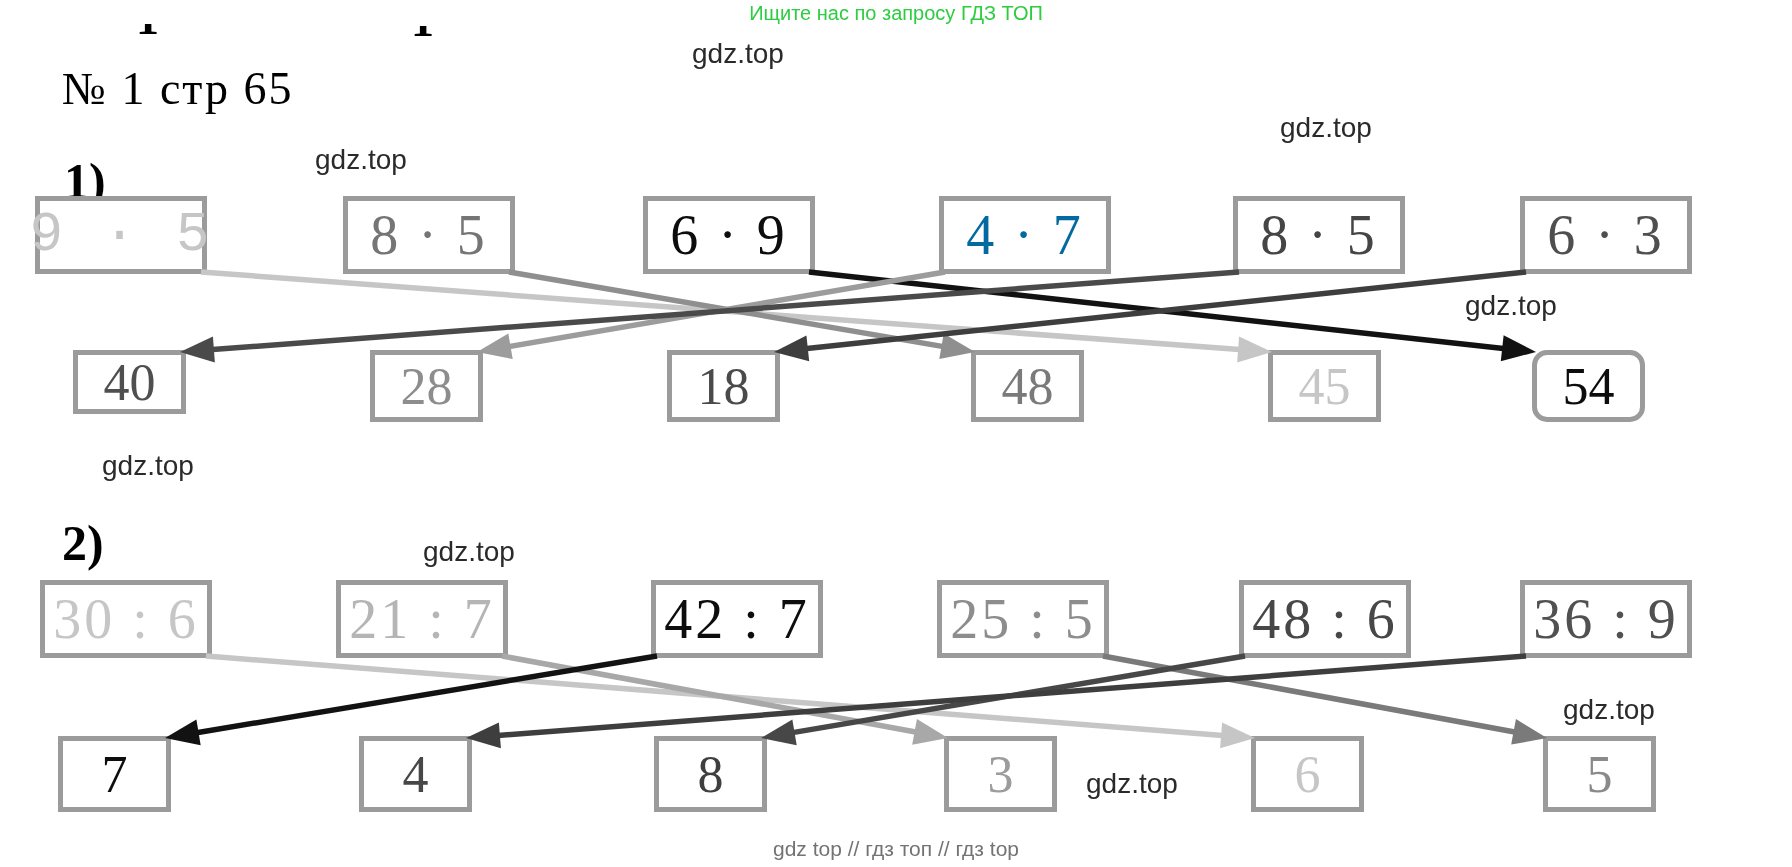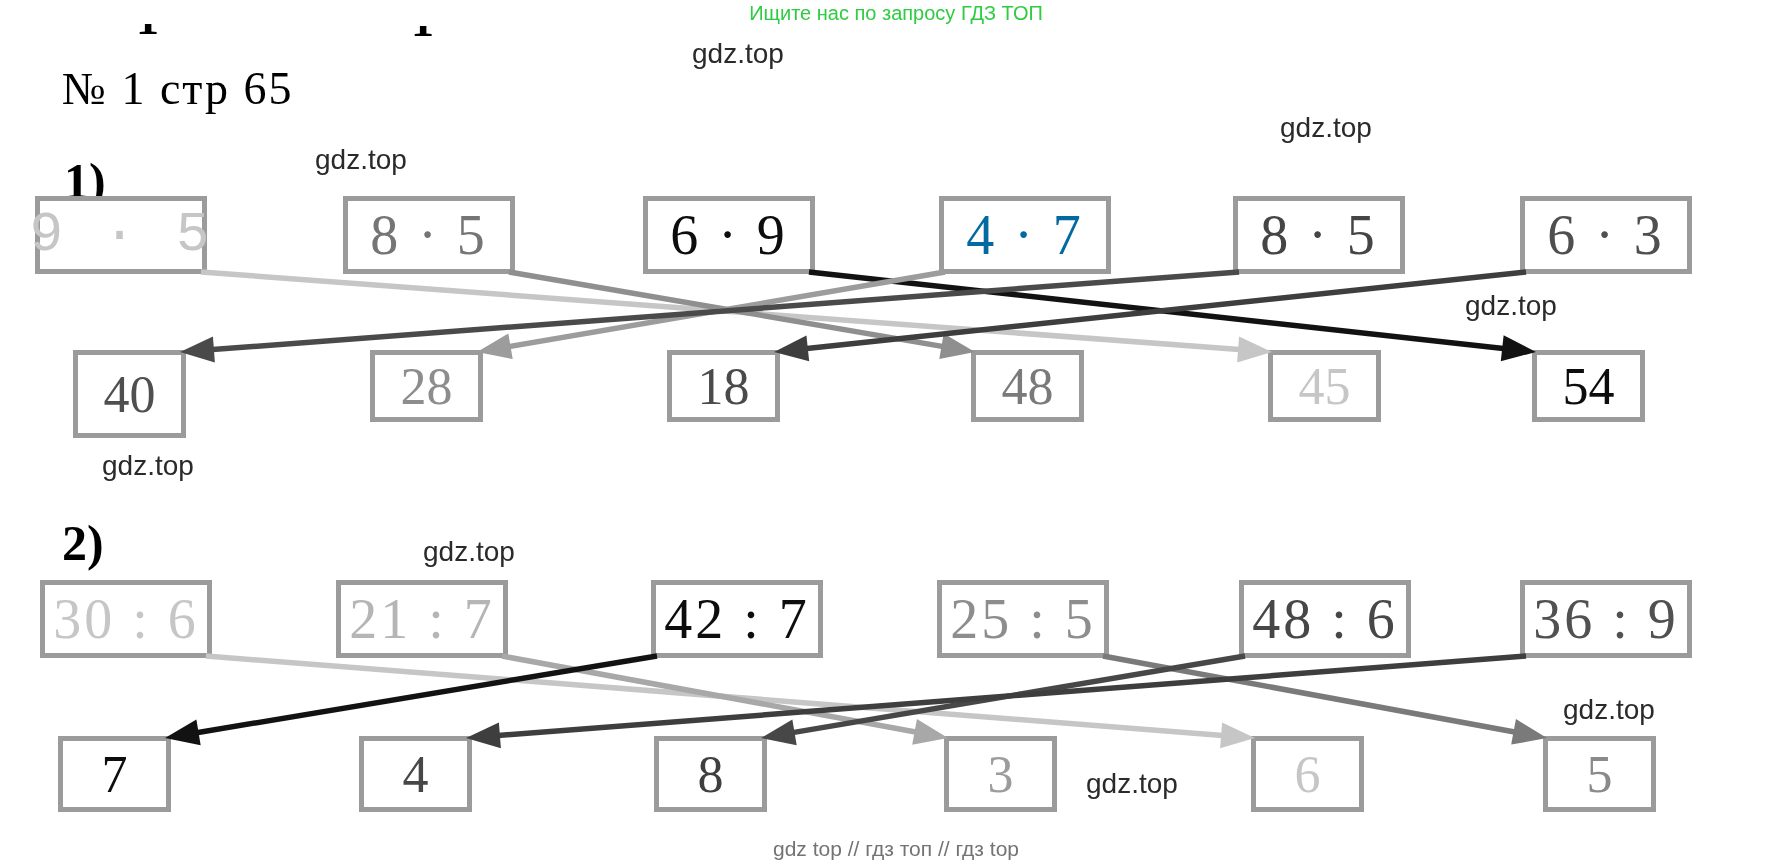--- a/index.html
+++ b/index.html
@@ -94,36 +94,36 @@
       </div>
       <div class="mbox expr" style="left: 939px; top: 196px; width: 172px; height: 78px; border-color: rgb(155, 155, 155); border-width: 5px;">
         <span class="val" style="color: #0369a1;">4 · 7</span>
       </div>
       <div class="mbox expr" style="left: 1233px; top: 196px; width: 172px; height: 78px; border-color: rgb(155, 155, 155); border-width: 5px;">
         <span class="val" style="color: rgb(69, 69, 69);">8 · 5</span>
       </div>
       <div class="mbox expr" style="left: 1520px; top: 196px; width: 172px; height: 78px; border-color: rgb(155, 155, 155); border-width: 5px;">
         <span class="val" style="color: rgb(79, 79, 79);">6 · 3</span>
       </div>
-      <div class="mbox ans" style="left: 73px; top: 350px; width: 113px; height: 88px; border-color: rgb(155, 155, 155); border-width: 5px;">
+      <div class="mbox ans" style="left: 73px; top: 350px; width: 113px; height: 64px; border-color: rgb(155, 155, 155); border-width: 5px;">
         <span class="val" style="color: rgb(79, 79, 79);">40</span>
       </div>
       <div class="mbox ans" style="left: 370px; top: 350px; width: 113px; height: 72px; border-color: rgb(155, 155, 155); border-width: 5px;">
         <span class="val" style="color: rgb(141, 141, 141);">28</span>
       </div>
       <div class="mbox ans" style="left: 667px; top: 350px; width: 113px; height: 72px; border-color: rgb(155, 155, 155); border-width: 5px;">
         <span class="val" style="color: rgb(74, 74, 74);">18</span>
       </div>
       <div class="mbox ans" style="left: 971px; top: 350px; width: 113px; height: 72px; border-color: rgb(155, 155, 155); border-width: 5px;">
         <span class="val" style="color: rgb(122, 122, 122);">48</span>
       </div>
       <div class="mbox ans" style="left: 1268px; top: 350px; width: 113px; height: 72px; border-color: rgb(155, 155, 155); border-width: 5px;">
         <span class="val" style="color: rgb(198, 198, 198);">45</span>
       </div>
-      <div class="mbox ans" style="left: 1532px; top: 350px; width: 113px; height: 72px; border-color: rgb(155, 155, 155); border-width: 5px;">
+      <div class="mbox ans" style="left: 1532px; top: 350px; width: 113px; height: 72px; border-color: rgb(155, 155, 155); border-width: 5px; border-radius: 15px;">
         <span class="val" style="color: rgb(13, 13, 13);">54</span>
       </div>
       <div class="section-label" style="left: 62px; top: 514px;">2)</div>
       <div class="mbox expr" style="left: 40px; top: 580px; width: 172px; height: 78px; border-color: rgb(155, 155, 155); border-width: 5px;">
         <span class="val" style="color: rgb(198, 198, 198);">30 : 6</span>
       </div>
       <div class="mbox expr" style="left: 336px; top: 580px; width: 172px; height: 78px; border-color: rgb(155, 155, 155); border-width: 5px;">
         <span class="val" style="color: rgb(181, 181, 181);">21 : 7</span>
       </div>
       <div class="mbox expr" style="left: 651px; top: 580px; width: 172px; height: 78px; border-color: rgb(155, 155, 155); border-width: 5px;">

